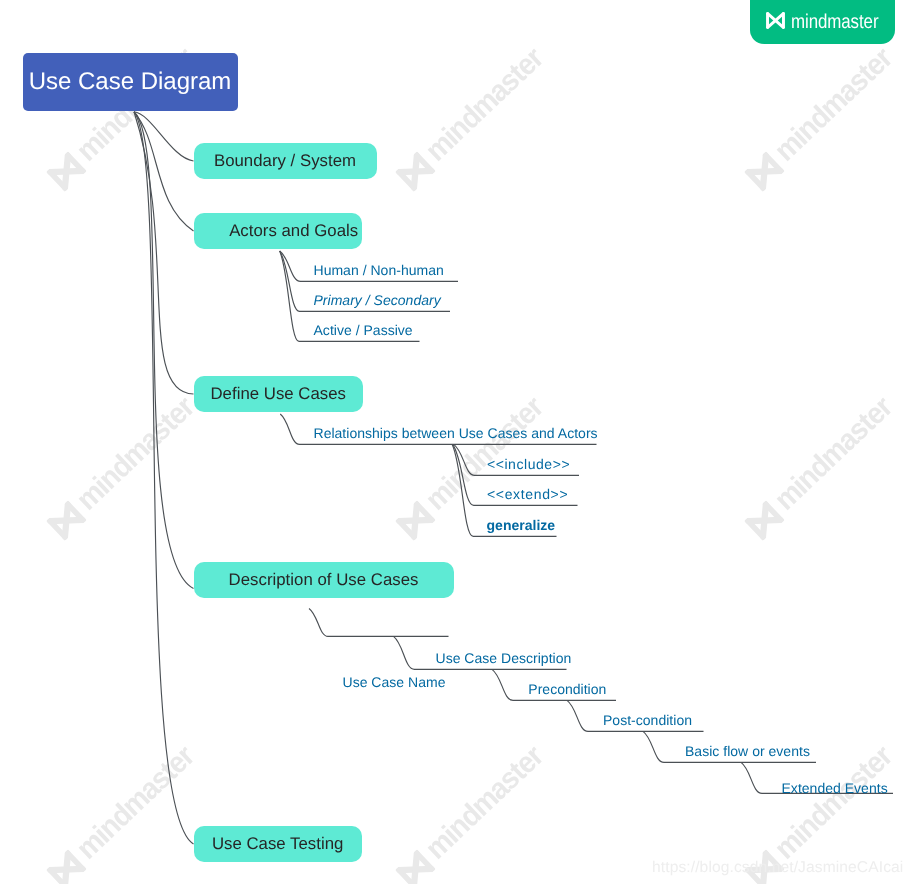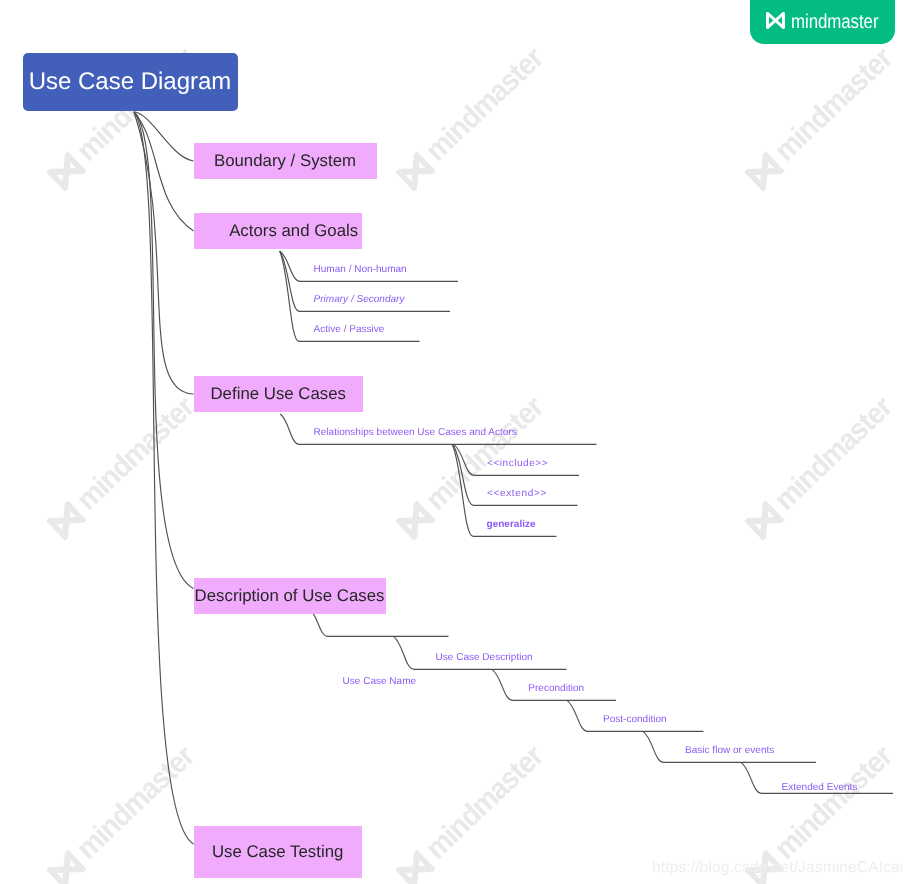--- a/index.html
+++ b/index.html
@@ -18,22 +18,22 @@
   .wm-txt{color:#e9e9e9;font-size:30px;font-weight:bold;letter-spacing:-1.1px;
           line-height:30px;transform:scaleX(0.93);transform-origin:0 50%;}
 
   
   #links{position:absolute;left:0;top:0;width:912px;height:884px;}
 
   
   .node{position:absolute;box-sizing:border-box;display:flex;align-items:center;
         justify-content:center;white-space:nowrap;}
   .root-node{background:#4260ba;border-radius:5px;color:#ffffff;font-size:24px;}
-  .lv2{background:#f0abfc;border-radius:0;color:#262626;font-size:16.8px;letter-spacing:0.02px;}
-  .leafnode{position:absolute;color:#8b5cf6;white-space:nowrap;font-size:10px;
+  .lv2{background:#5eead4;border-radius:10px;color:#262626;font-size:16.8px;letter-spacing:0.02px;}
+  .leafnode{position:absolute;color:#0369a1;white-space:nowrap;font-size:14px;
             letter-spacing:0.02px;line-height:16px;}
 
   
   #brand{position:absolute;left:750px;top:0;width:145px;height:44px;
          border-radius:0 0 14px 14px;background:#02bc82;
          display:flex;align-items:center;}
   #brand .bico{position:absolute;left:16px;top:12px;width:19px;height:17px;color:#fff;}
   #brand .btxt{position:absolute;left:41px;top:8.5px;color:#ffffff;font-size:20px;
                line-height:26px;letter-spacing:-0.1px;
                transform:scaleX(0.845);transform-origin:0 50%;}
@@ -173,24 +173,24 @@
       </div>
       <div class="node lv2" style="left: 193.5px; top: 143px; width: 183px; height: 36px;">
         <span>Boundary / System</span>
       </div>
       <div class="node lv2" style="left: 193.5px; top: 213px; width: 168.3px; height: 36px; padding-left: 32px;">
         <span>Actors and Goals</span>
       </div>
       <div class="node lv2" style="left: 193.5px; top: 376px; width: 169.5px; height: 36px;">
         <span>Define Use Cases</span>
       </div>
-      <div class="node lv2" style="left: 193.5px; top: 578px; width: 192px; height: 36px; align-items: center;">
+      <div class="node lv2" style="left: 193.5px; top: 562px; width: 260px; height: 36px; align-items: center;">
         <span>Description of Use Cases</span>
       </div>
-      <div class="node lv2" style="left: 193.5px; top: 826px; width: 168.3px; height: 52px;">
+      <div class="node lv2" style="left: 193.5px; top: 826px; width: 168.3px; height: 36px;">
         <span>Use Case Testing</span>
       </div>
       <div class="leafnode" style="left: 313.5px; top: 261.9px;">Human / Non-human</div>
       <div class="leafnode" style="left: 313.5px; top: 291.9px; font-style: italic;">Primary / Secondary</div>
       <div class="leafnode" style="left: 313.5px; top: 321.9px;">Active / Passive</div>
       <div class="leafnode" style="left: 313.5px; top: 424.9px;">Relationships between Use Cases and Actors</div>
       <div class="leafnode" style="left: 487px; top: 455.9px; letter-spacing: 0.55px;">&lt;&lt;include&gt;&gt;</div>
       <div class="leafnode" style="left: 487px; top: 485.9px; letter-spacing: 0.65px; text-align: center;">&lt;&lt;extend&gt;&gt;</div>
       <div class="leafnode" style="left: 486.5px; top: 516.9px; font-weight: bold;">generalize</div>
       <div class="leafnode" style="left: 342.5px; top: 652px; margin-top: 22px;">Use Case Name</div>

